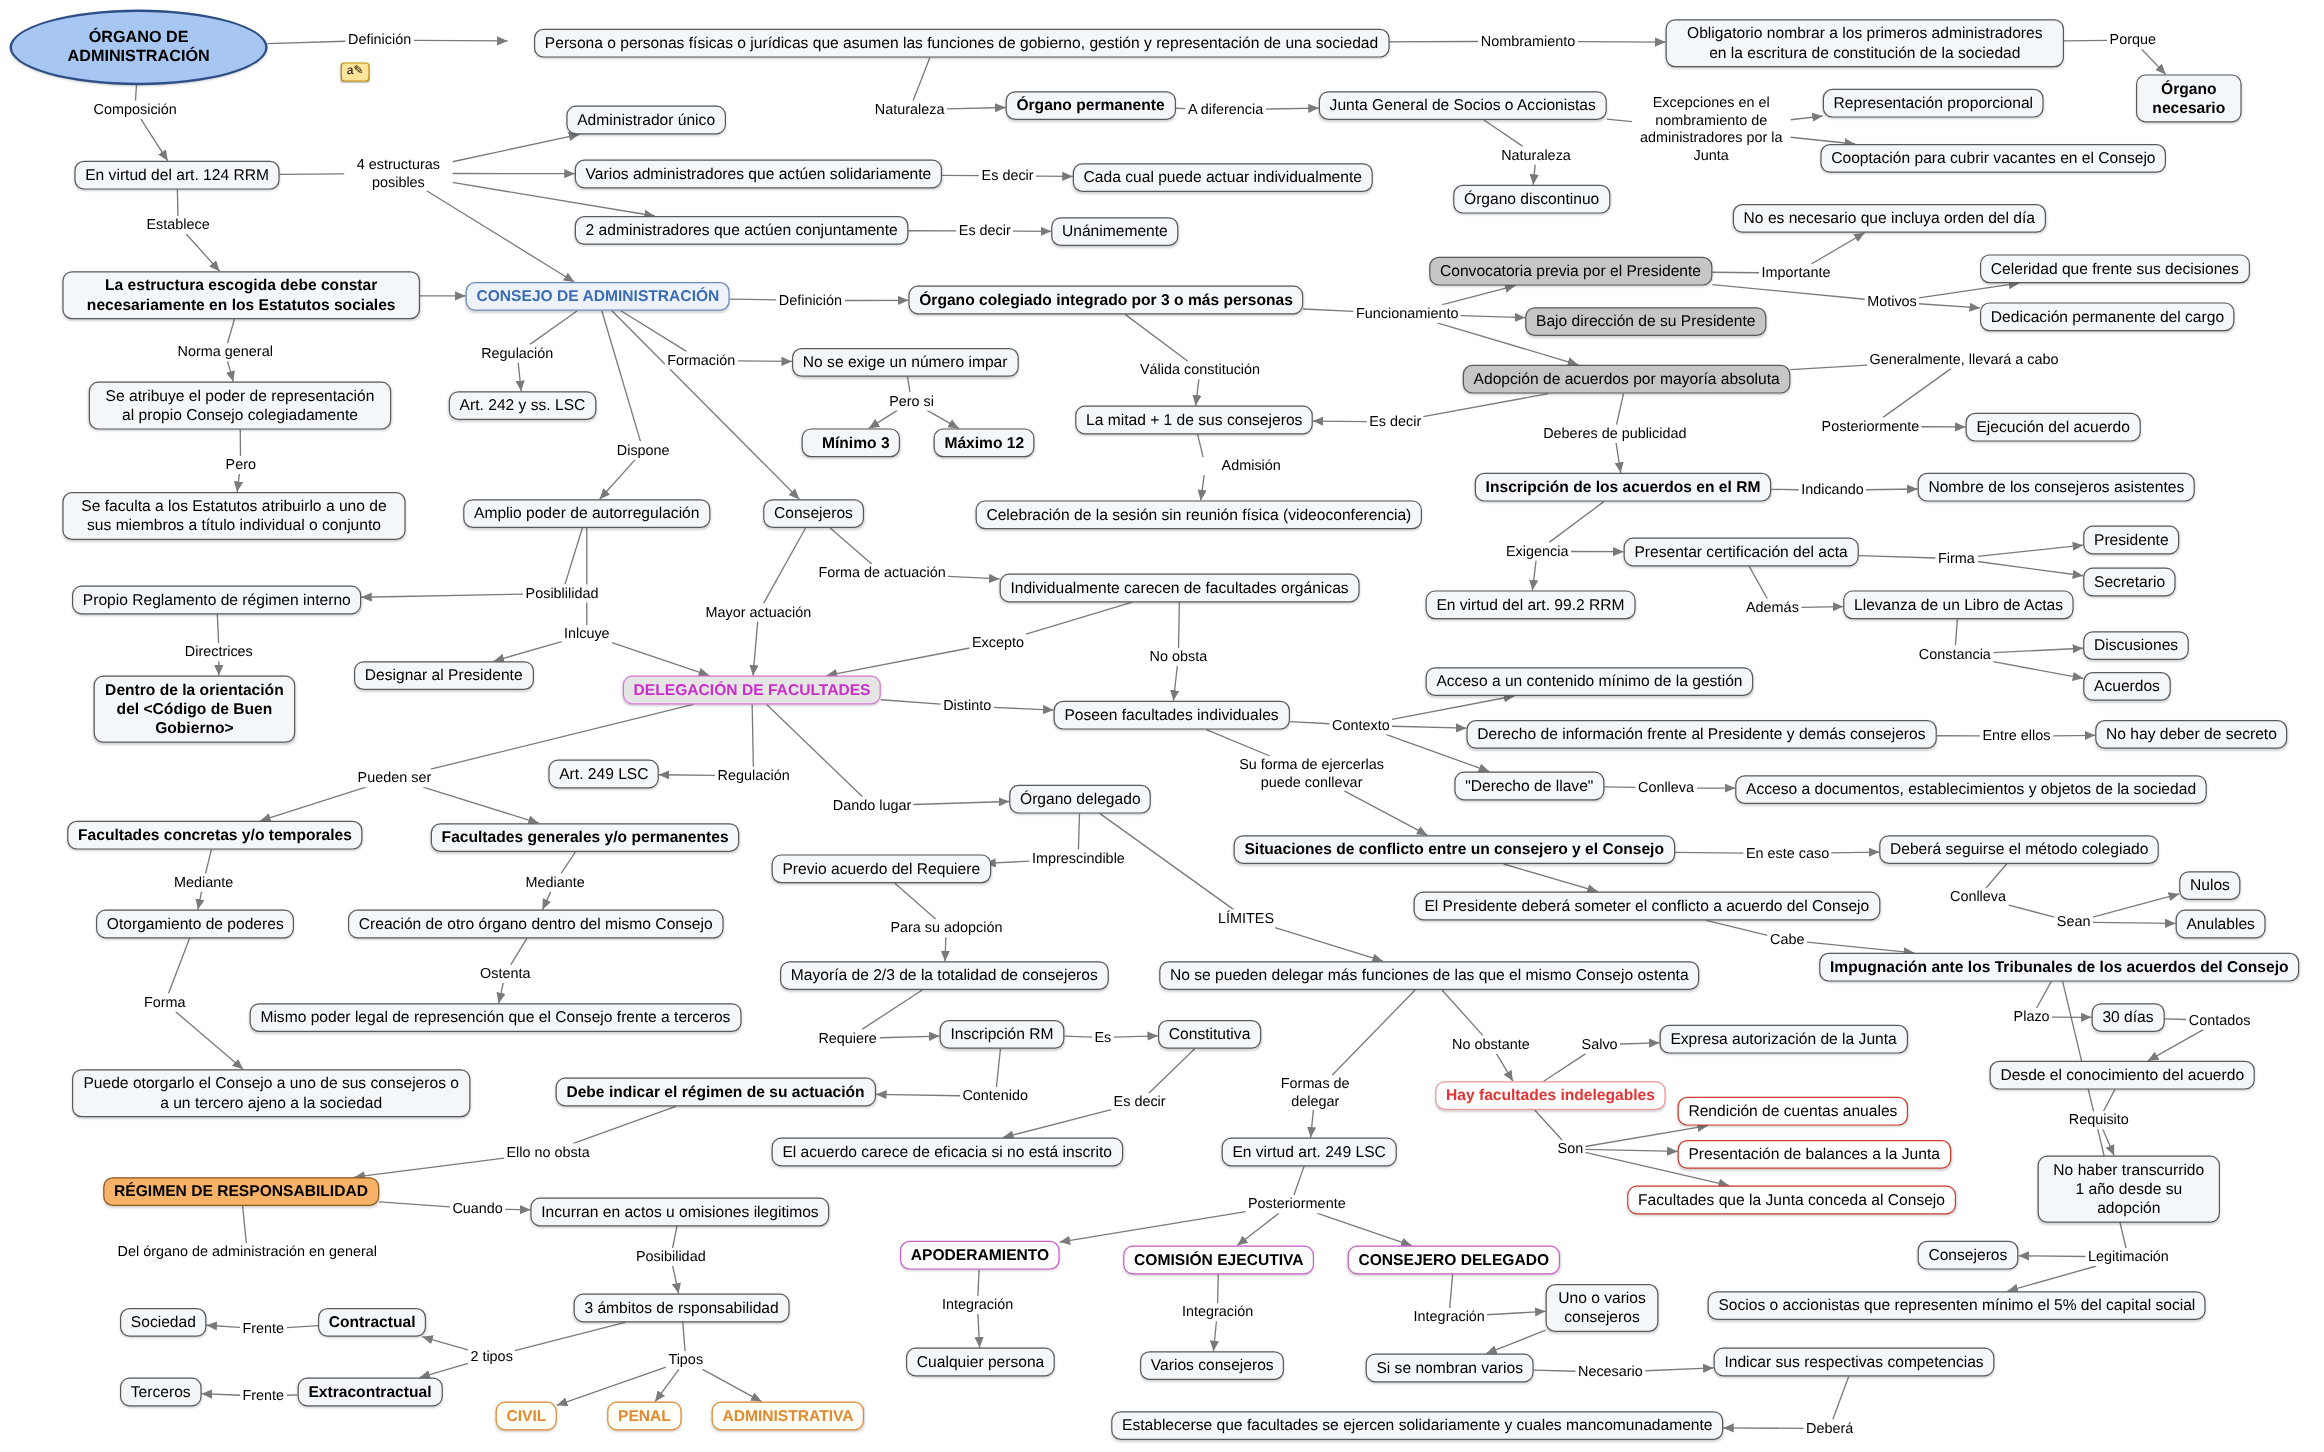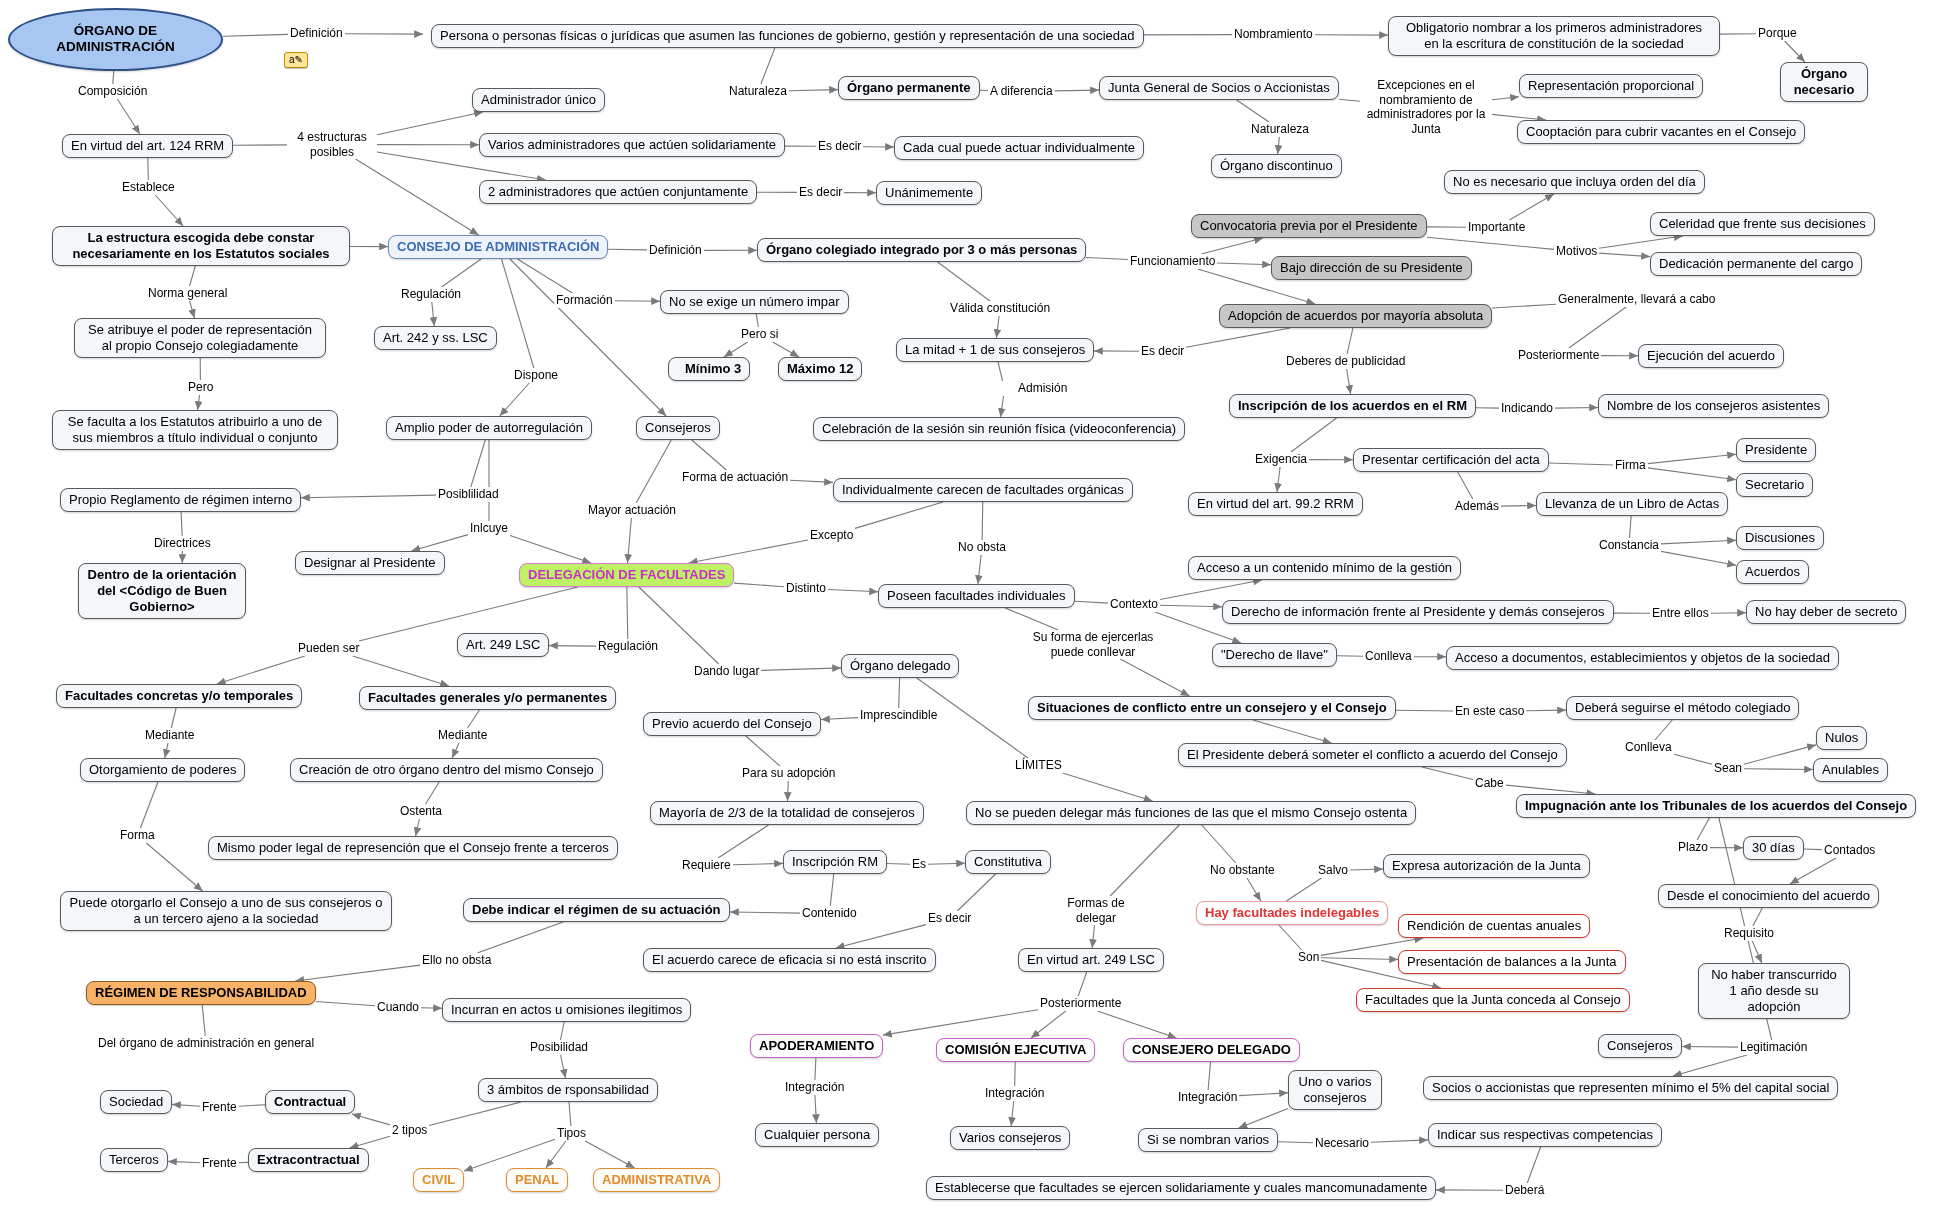--- a/index.html
+++ b/index.html
@@ -7,21 +7,21 @@
   body{width:1937px;height:1210px;overflow:hidden;font-family:"Liberation Sans",sans-serif}
   #canvas{position:relative;width:1937px;height:1210px;background:#fff}
   #edges{position:absolute;left:0;top:0}
   .node{position:absolute;font-size:13px;line-height:1.22;text-align:center;color:#000}
   .box,.bold,.gray,.blue,.magenta,.mborder,.redt,.rborder,.orange,.otitle,.ellipse{
     background:#f4f7fa;border:1px solid #58595b;border-radius:8px;padding:3px 8px;
     box-shadow:0 1px 2px rgba(0,0,0,.18)}
   .bold{font-weight:bold}
   .gray{background:#c6c6c6}
   .blue{font-weight:bold;color:#3c6cb4;background:#eef3fb;border-color:#6b8cba}
-  .magenta{font-weight:bold;color:#cb2ecb;background:#bef264;border-color:#d878d8}
+  .magenta{font-weight:bold;color:#cb2ecb;background:#e5e5e5;border-color:#d878d8}
   .mborder{font-weight:bold;border-color:#c95fc9;background:#fcfcfc}
   .redt{font-weight:bold;color:#e33333;border-color:#ec9999;background:#fff}
   .rborder{border-color:#cf3a2a;background:#fff}
   .orange{font-weight:bold;background:#f7b267;border-color:#8a5a1d}
   .otitle{font-weight:bold;color:#e08b2d;border-color:#e08b2d;background:#fffdf8}
   .ellipse{border-radius:50%;background:#a7c7f2;border:2px solid #2d4f86;font-weight:bold;
     font-size:13.5px;padding:13px 4px}
   .label,.plain{font-size:12px;background:rgba(255,255,255,.88);padding:0 2px;border-radius:3px}
   .icon{background:#ffe599;border:1px solid #bf9000;border-radius:3px;font-size:10px;
     padding:1px 4px;box-shadow:0 1px 1px rgba(0,0,0,.25)}
@@ -228,21 +228,21 @@
       <line x1="1239.0" y1="1095.6" x2="1288.0" y2="1092.8" stroke="#7a7a7a" stroke-width="1.1" marker-end="url(#arrowhead)"></line>
       <line x1="1288.0" y1="1108.5" x2="1238.5" y2="1128.0" stroke="#7a7a7a" stroke-width="1.1" marker-end="url(#arrowhead)"></line>
       <line x1="1278.0" y1="1141.8" x2="1313.0" y2="1142.7" stroke="#7a7a7a" stroke-width="1.1"></line>
       <line x1="1371.0" y1="1142.3" x2="1428.0" y2="1139.9" stroke="#7a7a7a" stroke-width="1.1" marker-end="url(#arrowhead)"></line>
       <line x1="1540.6" y1="1147.0" x2="1527.3" y2="1183.0" stroke="#7a7a7a" stroke-width="1.1"></line>
       <line x1="1503.0" y1="1190.3" x2="1436.0" y2="1189.9" stroke="#7a7a7a" stroke-width="1.1" marker-end="url(#arrowhead)"></line>
     </svg>
 <div class="node ellipse" style="left: 8px; top: 8px; width: 215px;">ÓRGANO DE ADMINISTRACIÓN</div>
     <div class="node label" style="left: 288px; top: 26px; white-space: nowrap;">Definición</div>
     <div class="node icon" style="left: 284px; top: 52px; white-space: nowrap;">a✎</div>
-    <div class="node box" style="left: 431px; top: 24px; white-space: nowrap;">Persona o personas físicas o jurídicas que asumen las funciones de gobierno, gestión y representación de una sociedad</div>
+    <div class="node box" style="left: 445px; top: 24px; white-space: nowrap;">Persona o personas físicas o jurídicas que asumen las funciones de gobierno, gestión y representación de una sociedad</div>
     <div class="node label" style="left: 1232px; top: 27px; white-space: nowrap;">Nombramiento</div>
     <div class="node box" style="left: 1388px; top: 16px; width: 332px;">Obligatorio nombrar a los primeros administradores en la escritura de constitución de la sociedad</div>
     <div class="node label" style="left: 1756px; top: 26px; white-space: nowrap;">Porque</div>
     <div class="node bold" style="left: 1780px; top: 62px; width: 88px;">Órgano necesario</div>
     <div class="node label" style="left: 76px; top: 84px; white-space: nowrap;">Composición</div>
     <div class="node box" style="left: 62px; top: 134px; white-space: nowrap;">En virtud del art. 124 RRM</div>
     <div class="node label" style="left: 120px; top: 180px; white-space: nowrap;">Establece</div>
     <div class="node bold" style="left: 52px; top: 226px; width: 298px;">La estructura escogida debe constar necesariamente en los Estatutos sociales</div>
     <div class="node plain" style="left: 287px; top: 130px; width: 90px;">4 estructuras posibles</div>
     <div class="node box" style="left: 472px; top: 88px; white-space: nowrap;">Administrador único</div>
@@ -339,21 +339,21 @@
     <div class="node label" style="left: 692px; top: 664px; white-space: nowrap;">Dando lugar</div>
     <div class="node box" style="left: 841px; top: 654px; white-space: nowrap;">Órgano delegado</div>
     <div class="node bold" style="left: 56px; top: 684px; white-space: nowrap;">Facultades concretas y/o temporales</div>
     <div class="node bold" style="left: 359px; top: 686px; white-space: nowrap;">Facultades generales y/o permanentes</div>
     <div class="node label" style="left: 858px; top: 708px; white-space: nowrap;">Imprescindible</div>
     <div class="node bold" style="left: 1028px; top: 696px; white-space: nowrap;">Situaciones de conflicto entre un consejero y el Consejo</div>
     <div class="node label" style="left: 1453px; top: 704px; white-space: nowrap;">En este caso</div>
     <div class="node box" style="left: 1566px; top: 696px; white-space: nowrap;">Deberá seguirse el método colegiado</div>
     <div class="node label" style="left: 143px; top: 728px; white-space: nowrap;">Mediante</div>
     <div class="node label" style="left: 436px; top: 728px; white-space: nowrap;">Mediante</div>
-    <div class="node box" style="left: 643px; top: 712px; white-space: nowrap;">Previo acuerdo del Consejo</div>
+    <div class="node box" style="left: 643px; top: 712px; white-space: nowrap;">Previo acuerdo del Requiere</div>
     <div class="node box" style="left: 1178px; top: 743px; white-space: nowrap;">El Presidente deberá someter el conflicto a acuerdo del Consejo</div>
     <div class="node label" style="left: 1623px; top: 740px; white-space: nowrap;">Conlleva</div>
     <div class="node box" style="left: 1816px; top: 726px; white-space: nowrap;">Nulos</div>
     <div class="node label" style="left: 1712px; top: 761px; white-space: nowrap;">Sean</div>
     <div class="node box" style="left: 1813px; top: 758px; white-space: nowrap;">Anulables</div>
     <div class="node box" style="left: 80px; top: 758px; white-space: nowrap;">Otorgamiento de poderes</div>
     <div class="node box" style="left: 290px; top: 758px; white-space: nowrap;">Creación de otro órgano dentro del mismo Consejo</div>
     <div class="node label" style="left: 740px; top: 766px; white-space: nowrap;">Para su adopción</div>
     <div class="node label" style="left: 1473px; top: 776px; white-space: nowrap;">Cabe</div>
     <div class="node bold" style="left: 1516px; top: 794px; white-space: nowrap;">Impugnación ante los Tribunales de los acuerdos del Consejo</div>

